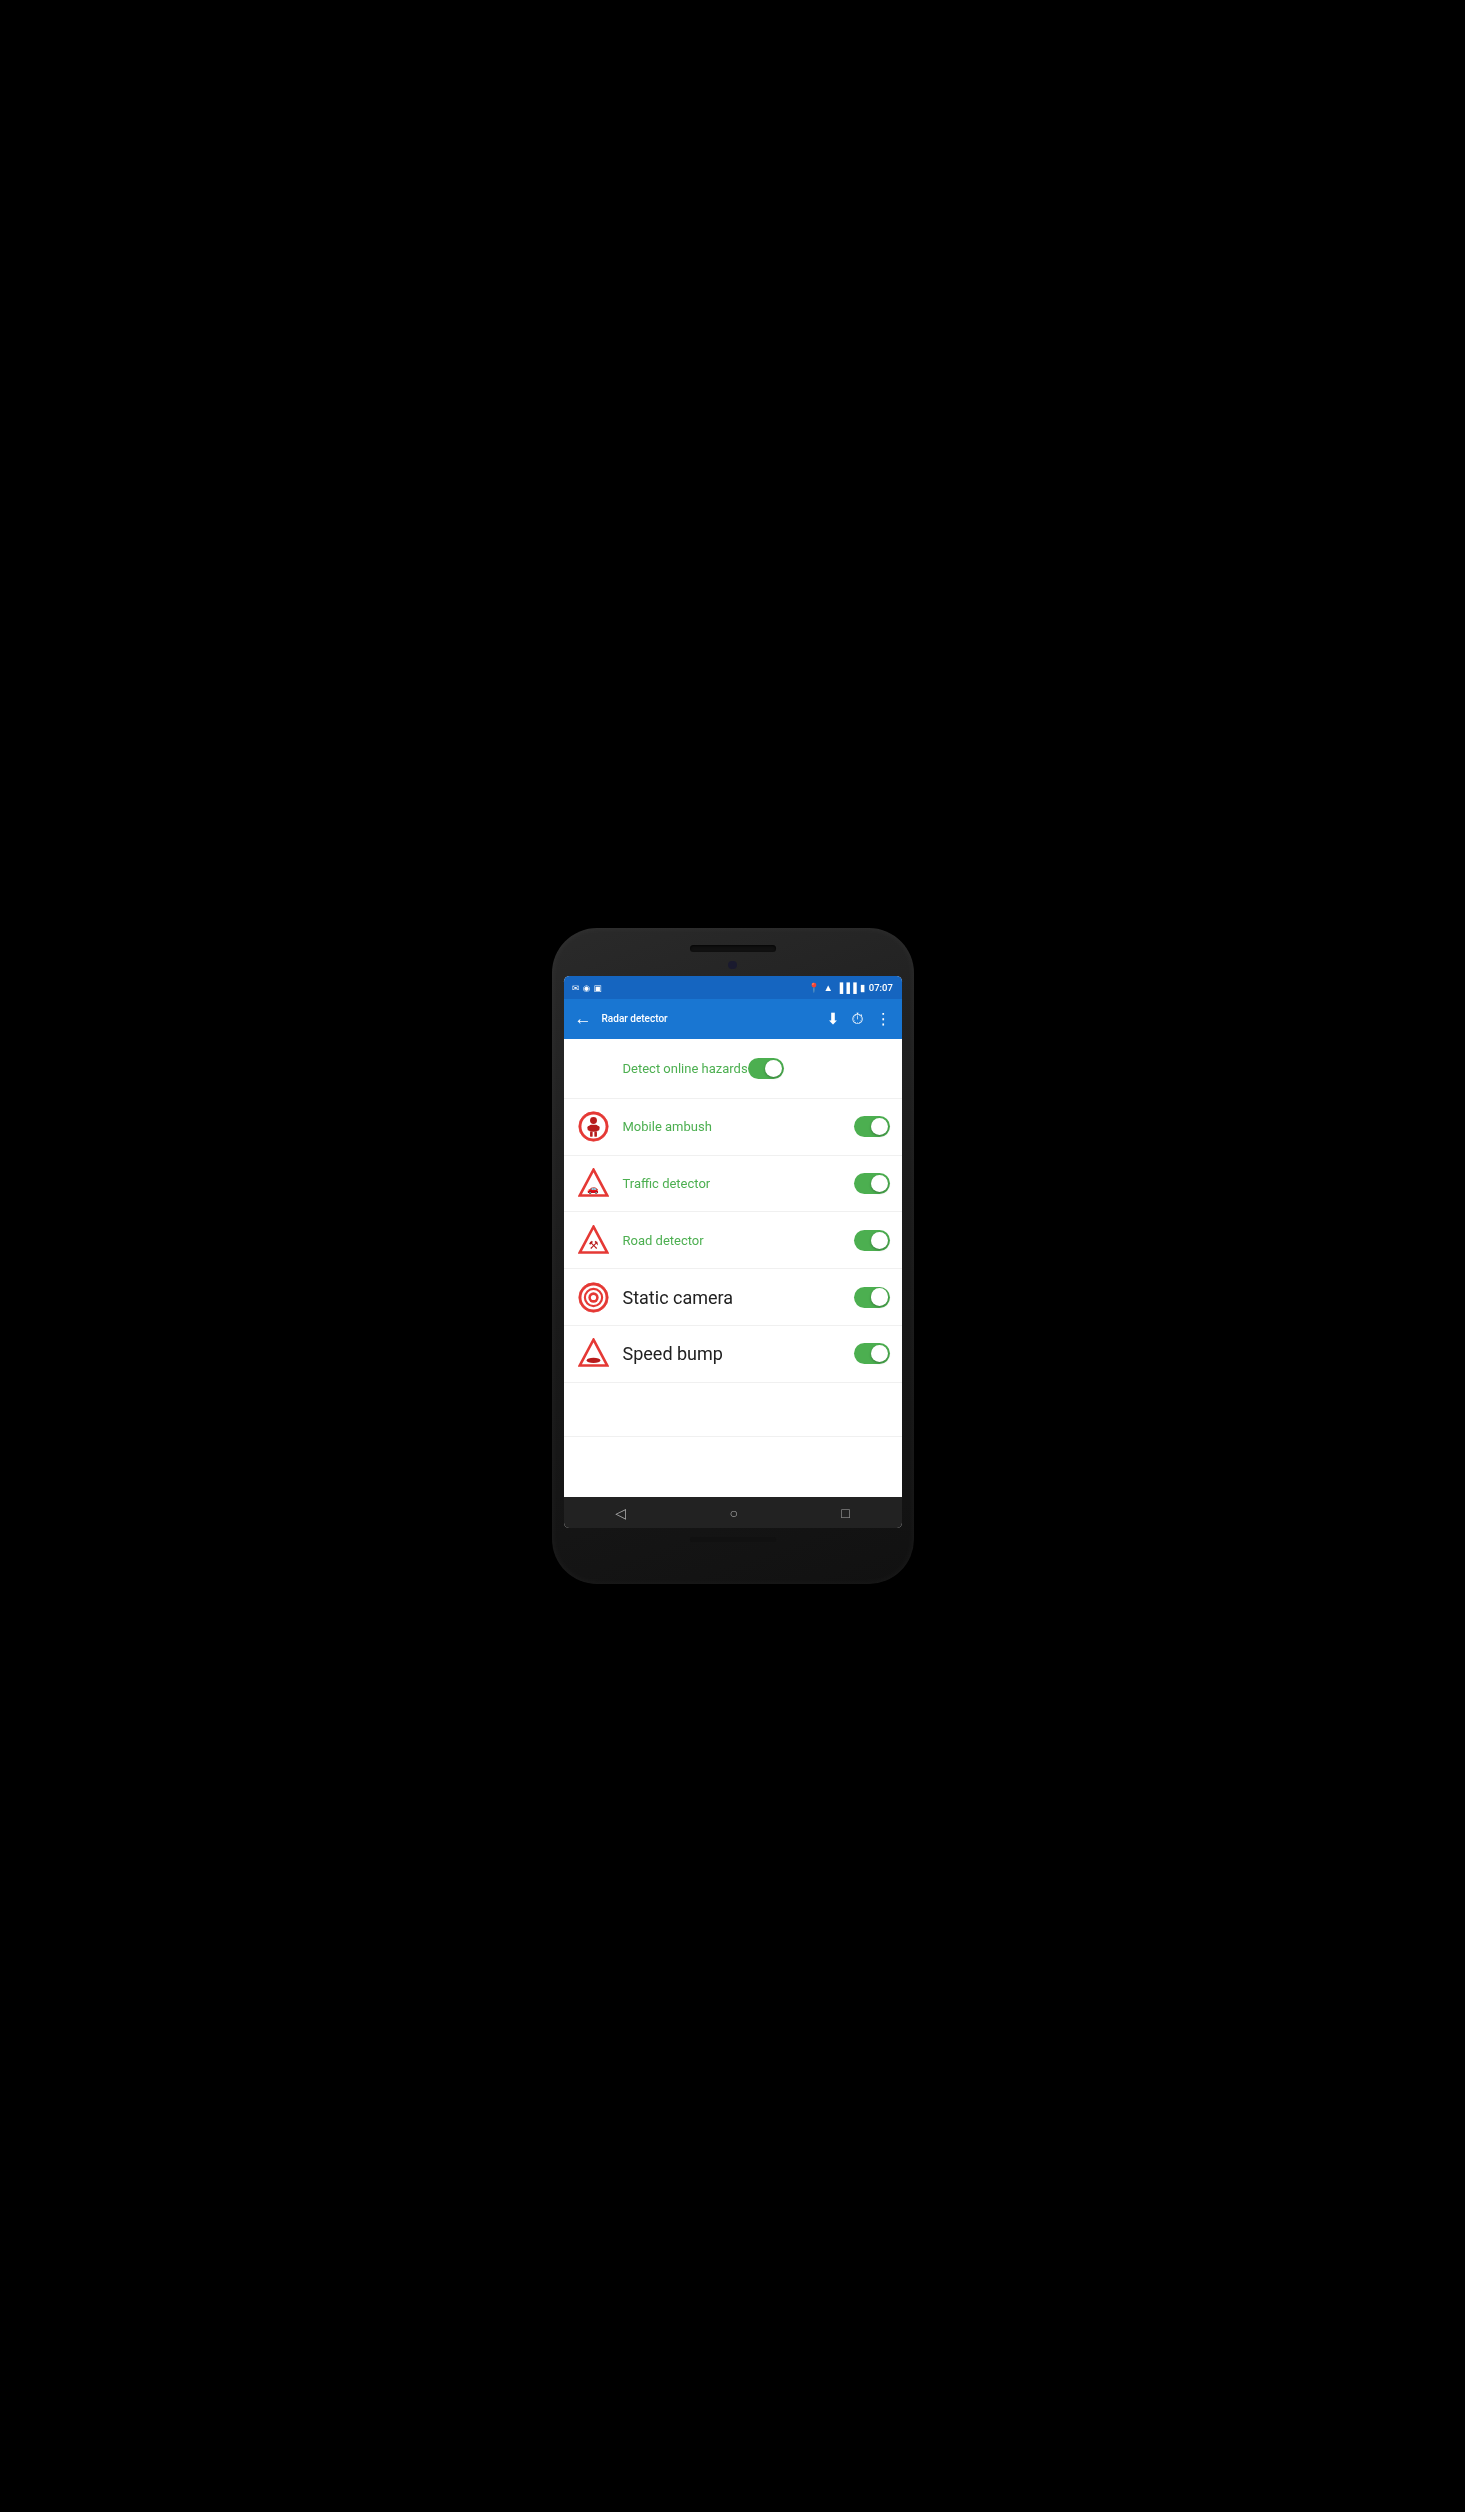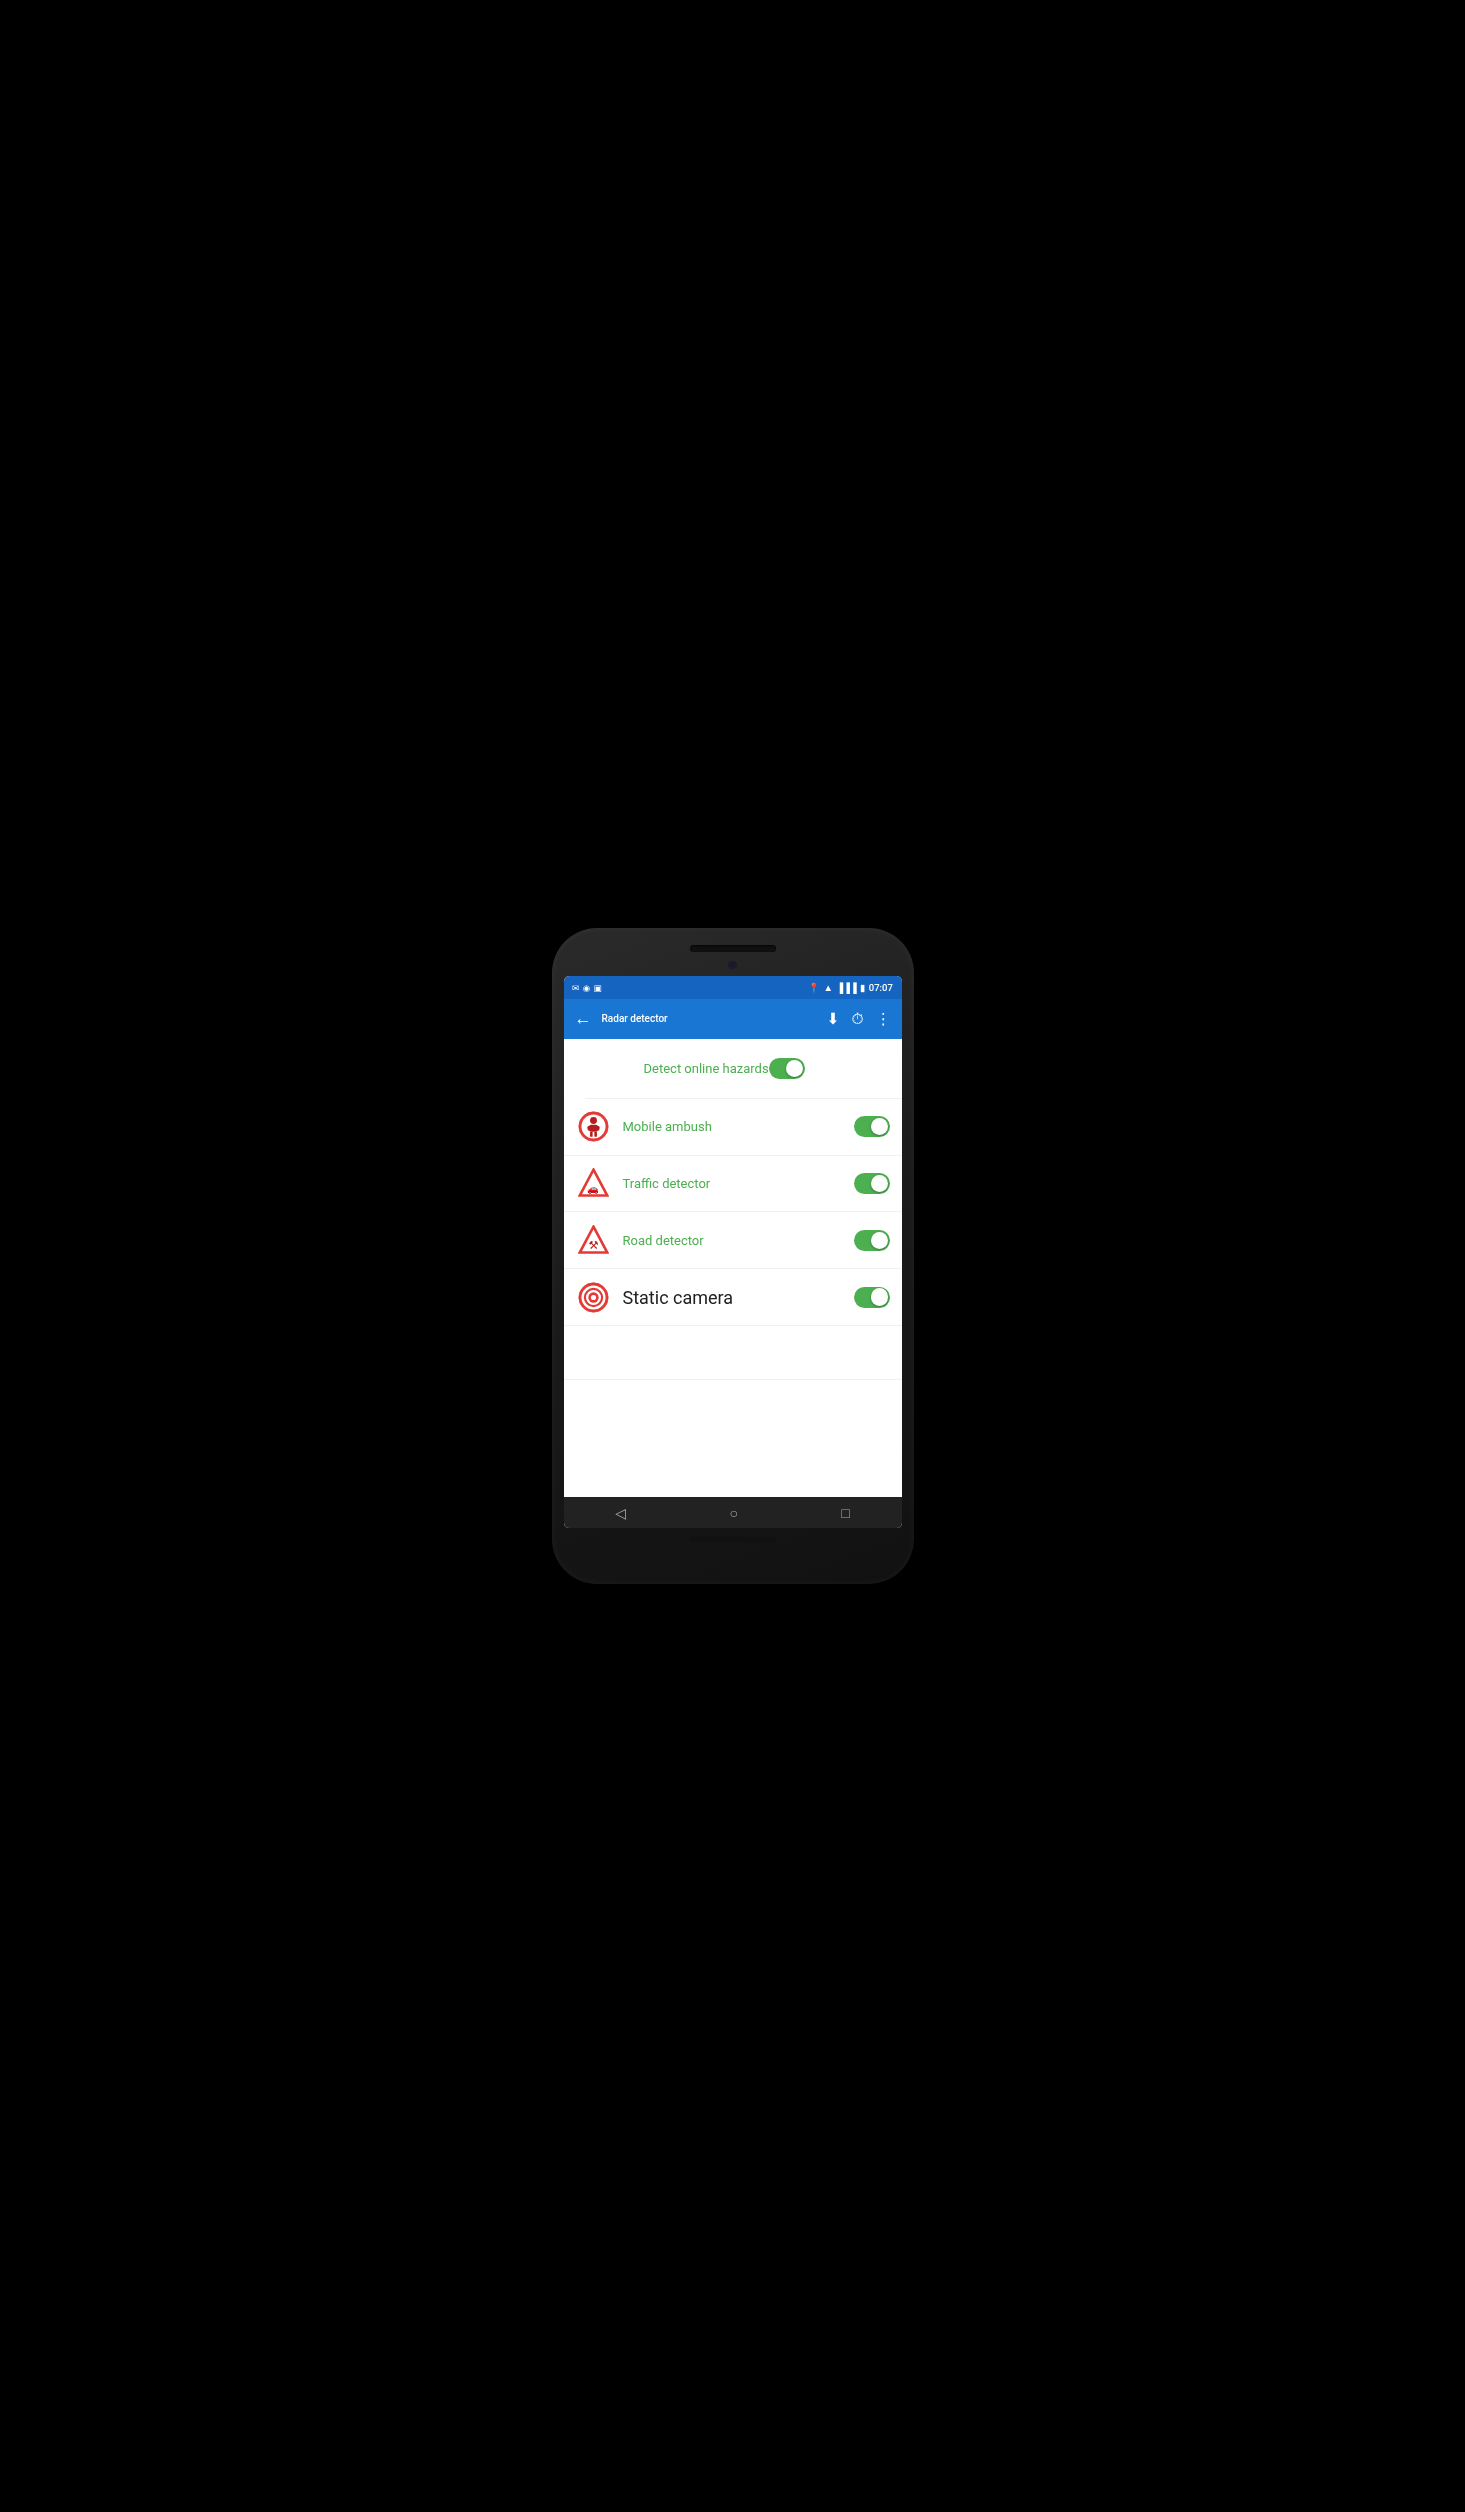--- a/index.html
+++ b/index.html
@@ -120,21 +120,20 @@
     .list-item {
       display: flex;
       align-items: center;
       padding: 10.4px 12px;
       border-bottom: 0.9px solid #f0f0f0;
       min-height: 54px;
     }
 
     .list-item-first {
       padding: 12px 12px;
-      margin-left: 21px;
     }
 
     .item-icon {
       width: 35px;
       height: 35px;
       flex-shrink: 0;
       margin-right: 12px;
       display: flex;
       align-items: center;
       justify-content: center;
@@ -290,20 +289,30 @@
 
             <circle cx="18" cy="18" r="6" fill="#e53935"></circle>
             <circle cx="18" cy="18" r="3" fill="white"></circle>
           </svg>
         </div>
         <span class="item-label">Static camera</span>
         <div class="toggle"></div>
       </div>
 
 
+      <div class="list-item">
+        <div class="item-icon">
+          <svg width="31" height="31" viewBox="0 0 36 36">
+            <polygon points="18,2 34,32 2,32" fill="white" stroke="#e53935" stroke-width="3"></polygon>
+            <ellipse cx="18" cy="26" rx="8" ry="3" fill="#b71c1c"></ellipse>
+          </svg>
+        </div>
+        <span class="item-label">Speed bump</span>
+        <div class="toggle"></div>
+      </div>
 
 
       <div class="list-item">
         
         
         
       </div>
 
     </div>
 

